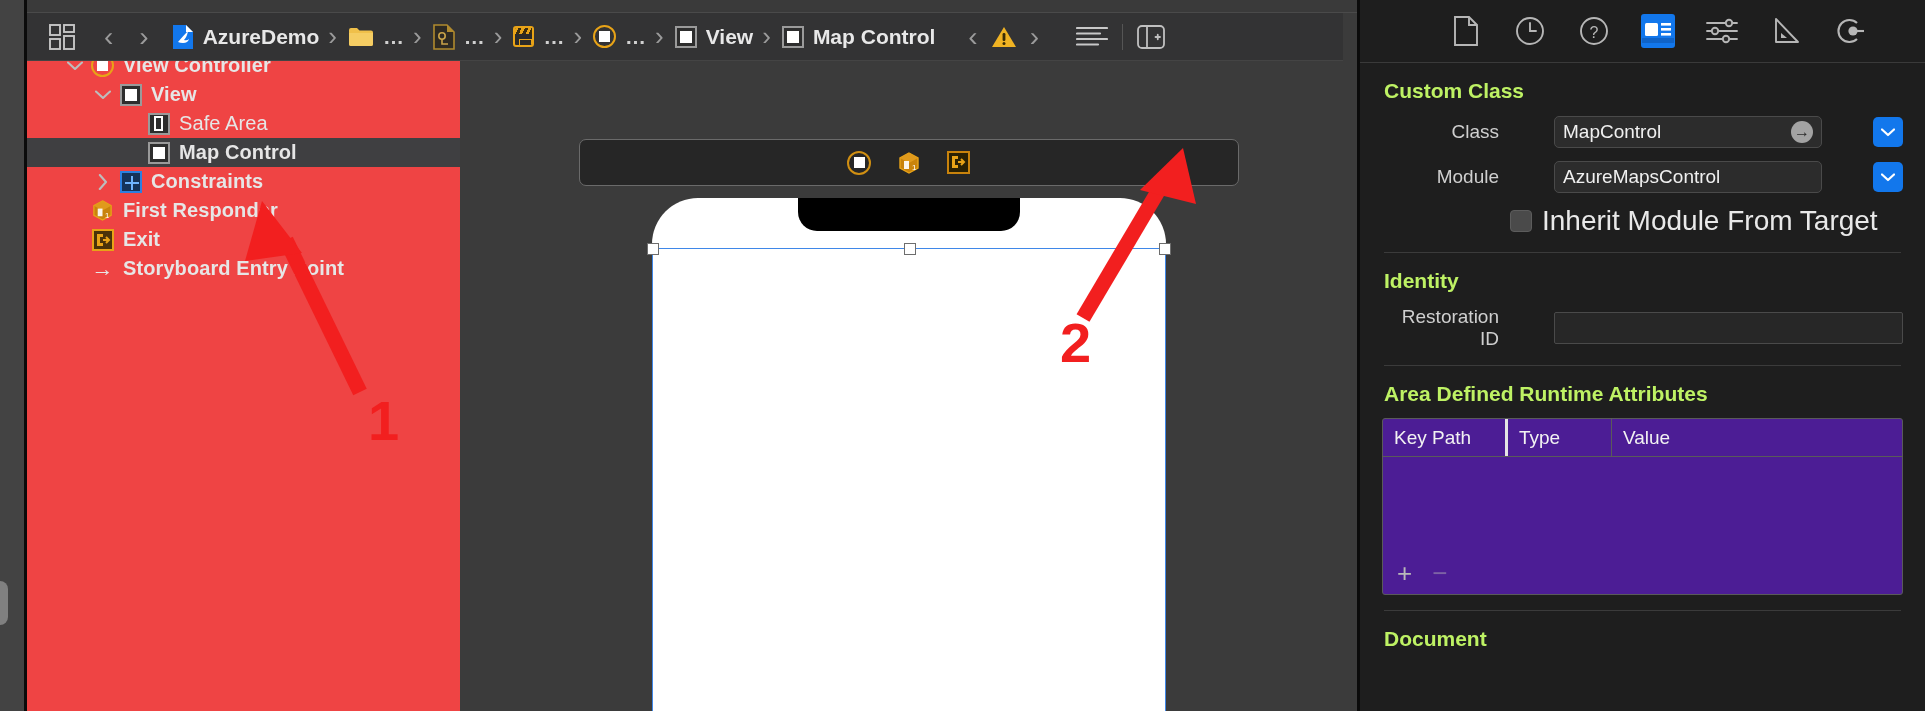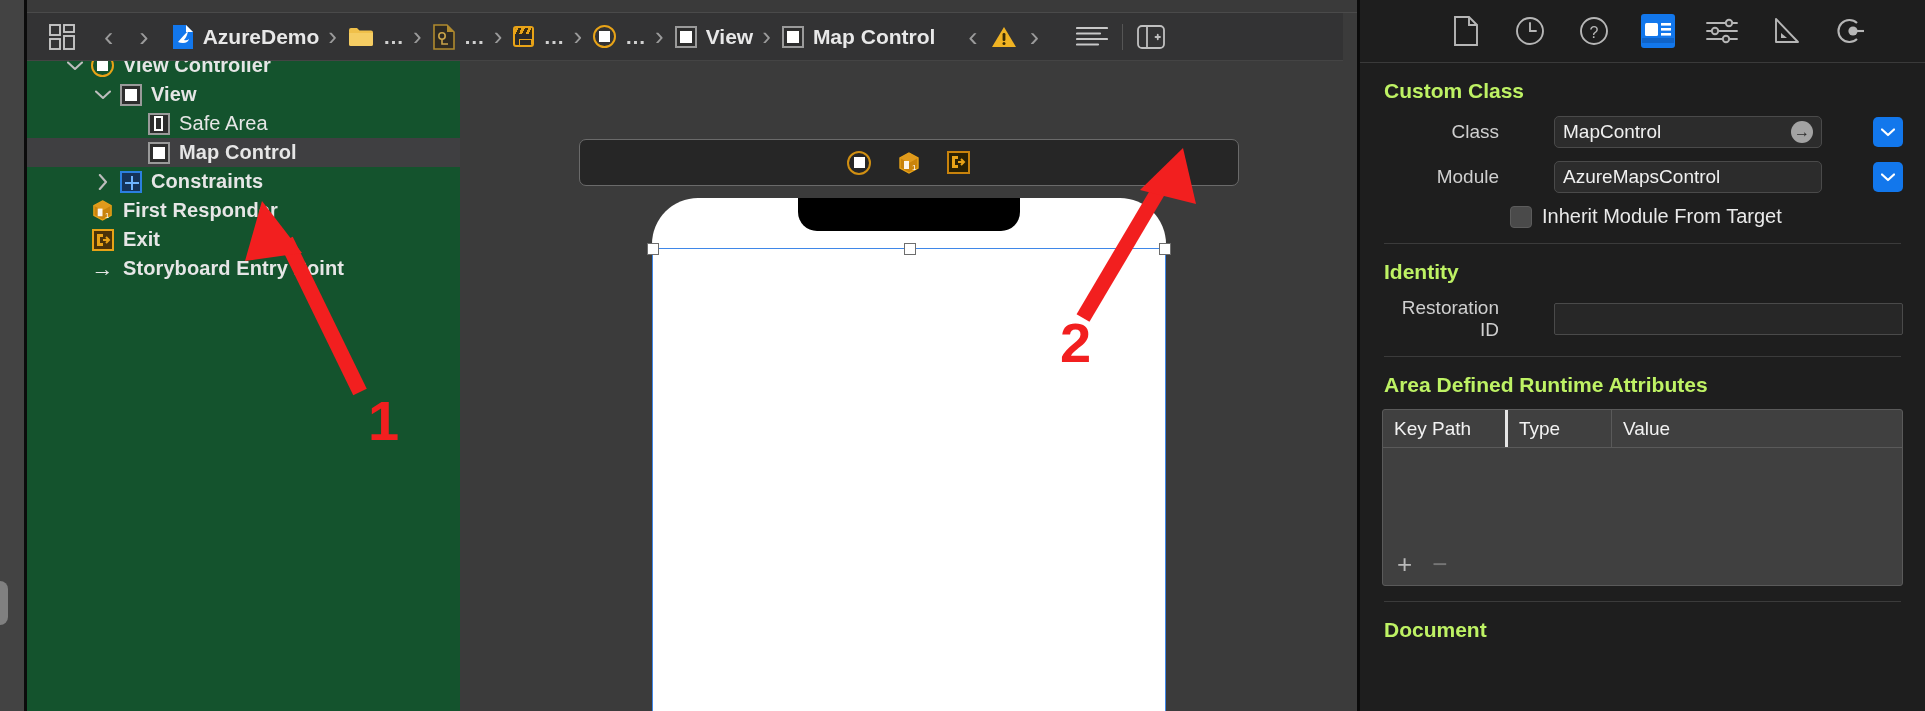--- a/index.html
+++ b/index.html
@@ -16,21 +16,21 @@
     width:27px; height:711px; background:#434343; position:relative; flex:0 0 27px;
   }
   .left-gutter .nub{
     position:absolute; left:-8px; bottom:86px; width:16px; height:44px;
     background:#808080; border-radius:8px;
   }
   .gutter-line{ position:absolute; right:0; top:0; width:3px; height:100%; background:#0b0b0b; }
 
   
   .outline{
-    flex:0 0 433px; width:433px; height:711px; background:#14532d; position:relative;
+    flex:0 0 433px; width:433px; height:711px; background:#ef4444; position:relative;
   }
   .outline-top{ height:13px; background:#3a3a3a; border-bottom:1px solid #4a4a4a; }
   .tree{ padding-top:9px; }
   .row{
     display:flex; align-items:center; height:29px; padding-left:6px; white-space:nowrap;
     color:#e6e6e6; font-size:20px; letter-spacing:.1px;
   }
   .row.selected{ background:#3f3f41; }
   .tw{ width:28px; flex:0 0 28px; display:flex; align-items:center; justify-content:center; color:#bdbdbd; }
   .tw svg{ display:block; }
@@ -111,23 +111,23 @@
   .gobtn{
     width:22px;height:22px;border-radius:50%;background:#a3a3a3;color:#2b2b2b;
     display:flex;align-items:center;justify-content:center;font-size:16px;margin-left:auto;
   }
   .popbtn{
     width:30px;height:30px;background:#1277ec;border-radius:5px;margin-left:7px;
     display:flex;align-items:center;justify-content:center;color:#fff;flex:0 0 30px;
   }
   .chkrow{ display:flex; align-items:center; margin-top:12px; padding-left:128px; }
   .chk{ width:22px;height:22px;background:#4a4a4a;border:1px solid #5c5c5c;border-radius:4px;flex:0 0 22px;}
-  .chklabel{ color:#e9e9e9; font-size:20px; margin-left:10px; }
+  .chklabel{ color:#e9e9e9; font-size:28px; margin-left:10px; }
   .divider{ height:1px; background:#3b3b3b; margin:15px 2px 0 2px; }
-  .tbl{ margin-top:12px; border:1px solid #5a5a5a; border-radius:3px; background:#404040; }
+  .tbl{ margin-top:12px; border:1px solid #5a5a5a; border-radius:3px; background:#4c1d95; }
   .tbl-head{ display:flex; height:38px; border-bottom:1px solid #5a5a5a; }
   .th{ color:#f2f2f2; font-size:19px; display:flex; align-items:center; padding-left:11px; }
   .th.c1{ width:122px; flex:0 0 122px; }
   .th.c2{ width:106px; flex:0 0 106px; border-left:3px solid #e5e5e5; }
   .th.c3{ flex:1 1 auto; border-left:1px solid #5a5a5a; }
   .tbl-body{ height:95px; }
   .tbl-foot{ height:42px; display:flex; align-items:center; padding-left:14px; gap:20px;
              color:#b9b9b9; font-size:26px; }
 
   

